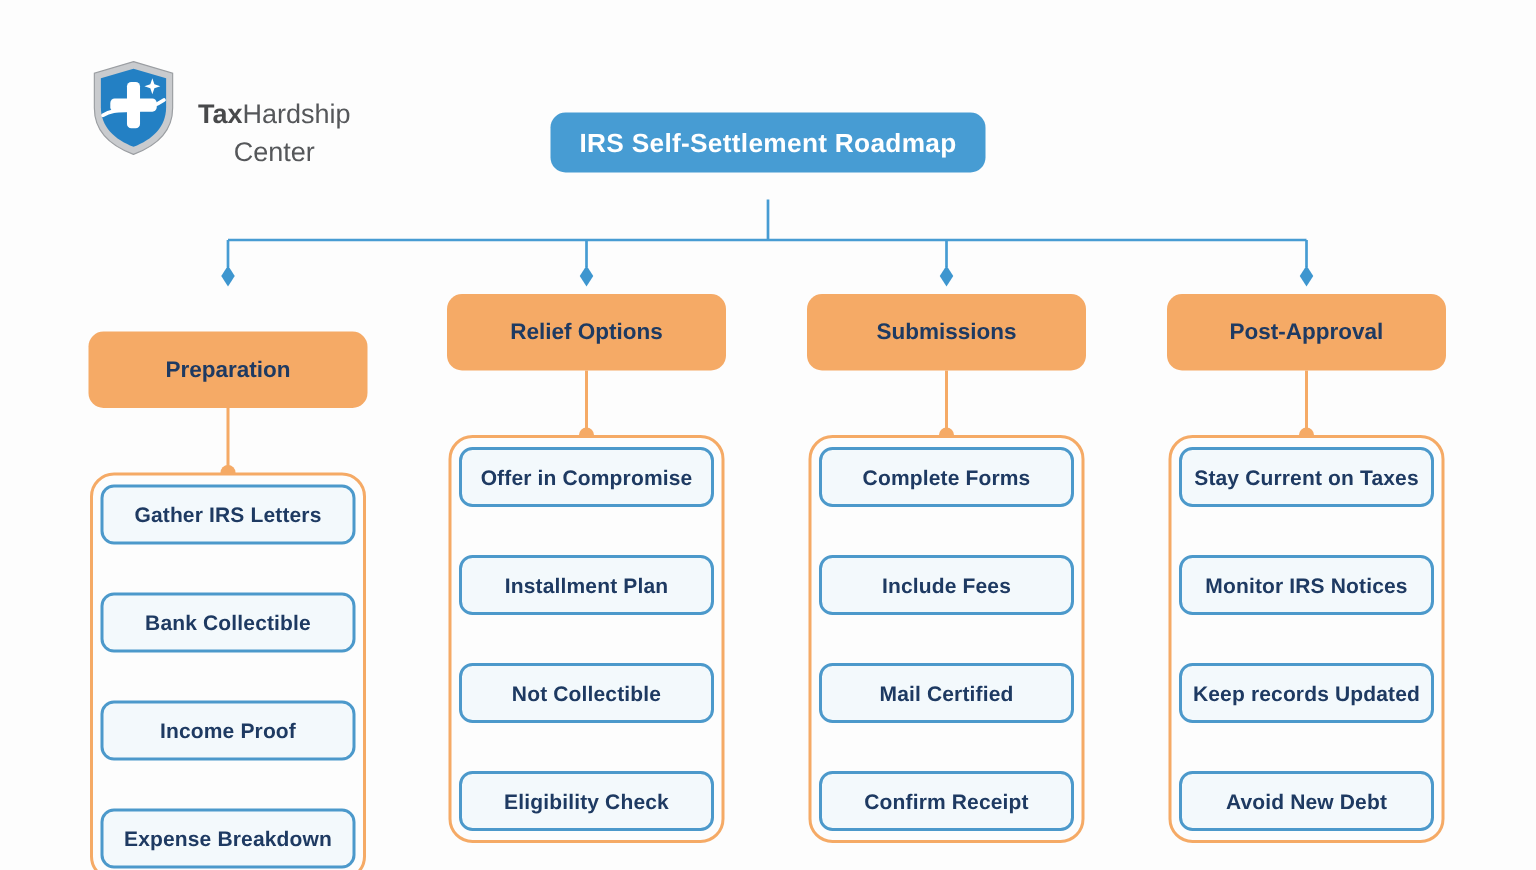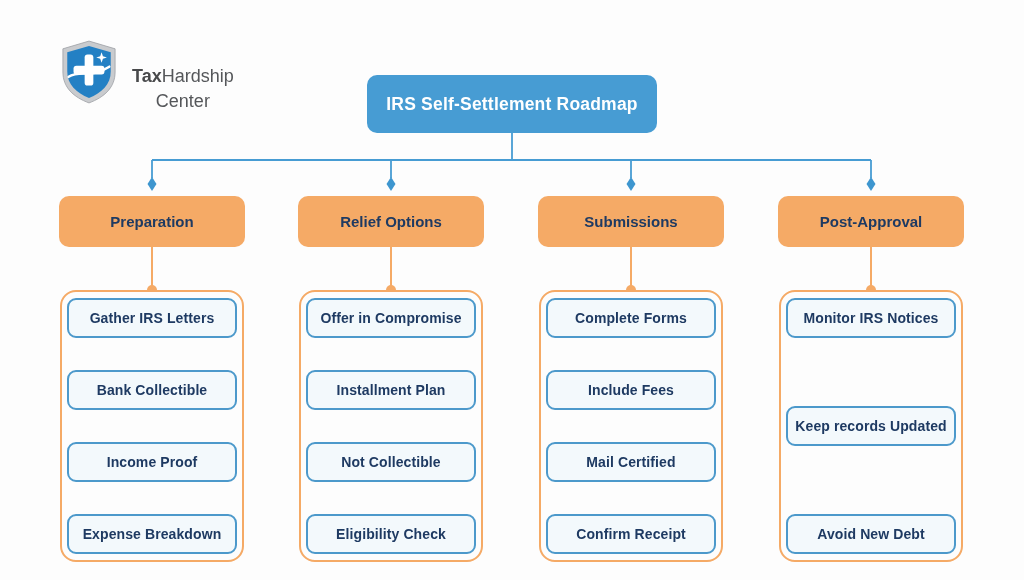--- a/index.html
+++ b/index.html
@@ -12,30 +12,30 @@
   body{font-family:"Liberation Sans","DejaVu Sans",sans-serif;background:var(--bg);}
   .canvas{position:relative;width:1024px;height:580px;background:var(--bg);overflow:hidden;}
 
   
   .logo{position:absolute;left:60px;top:40px;display:flex;align-items:flex-start;}
   .logo svg{width:58px;height:64px;display:block;}
   .logo-text{margin-left:14px;margin-top:24px;font-size:18px;line-height:25px;color:var(--logo-gray);text-align:center;}
   .logo-text .b{font-weight:700;color:#48494B;}
 
   
-  .title-box{position:absolute;left:367px;top:75px;width:290px;height:58px;
+  .title-box{position:absolute;left:367px;top:75px;width:290px;height:40px;
     background:var(--blue);border-radius:10px;display:flex;align-items:center;justify-content:center;
     color:#fff;font-weight:700;font-size:17.5px;letter-spacing:.2px;}
 
   
   .tree{position:absolute;left:0;top:0;width:1024px;height:200px;}
 
   
   .column{position:absolute;top:196px;width:186px;height:310px;}
-  .col-0{left:59px;} .col-1{left:298px;} .col-2{left:538px;} .col-3{left:778px;}
+  .col-0{left:59px;margin-top:25px;} .col-1{left:298px;} .col-2{left:538px;} .col-3{left:778px;}
   .cat-box{position:absolute;left:0;right:0;top:0;height:51px;background:var(--orange);
     border-radius:10px;display:flex;align-items:center;justify-content:center;
     color:var(--navy);font-weight:700;font-size:15px;}
   .orange-line{position:absolute;left:calc(50% - 1px);top:51px;width:2px;height:43px;background:var(--orange);}
   .orange-dot{position:absolute;left:calc(50% - 5px);top:89px;width:10px;height:10px;border-radius:50%;background:var(--orange);}
   .items-group{position:absolute;left:1px;right:1px;top:94px;height:272px;
     border:2.5px solid var(--orange);border-radius:16px;background:var(--bg);
     display:flex;flex-direction:column;justify-content:space-between;padding:6px 5px;}
   .item-card{height:40px;border:2px solid var(--item-border);border-radius:9px;background:var(--item-bg);
     display:flex;align-items:center;justify-content:center;color:var(--navy);
@@ -115,19 +115,20 @@
       <div class="item-card">Not Collectible</div>
       <div class="item-card">Eligibility Check</div>
     </div>
   </div>
 
   <div class="column col-3">
     <div class="cat-box">Post-Approval</div>
     <div class="orange-line"></div>
     <div class="orange-dot"></div>
     <div class="items-group">
+      <div class="item-card">Stay Current on Taxes</div>
       <div class="item-card">Monitor IRS Notices</div>
       <div class="item-card">Keep records Updated</div>
       <div class="item-card">Avoid New Debt</div>
     </div>
   </div>
 
 </div>
 
 </body></html>

